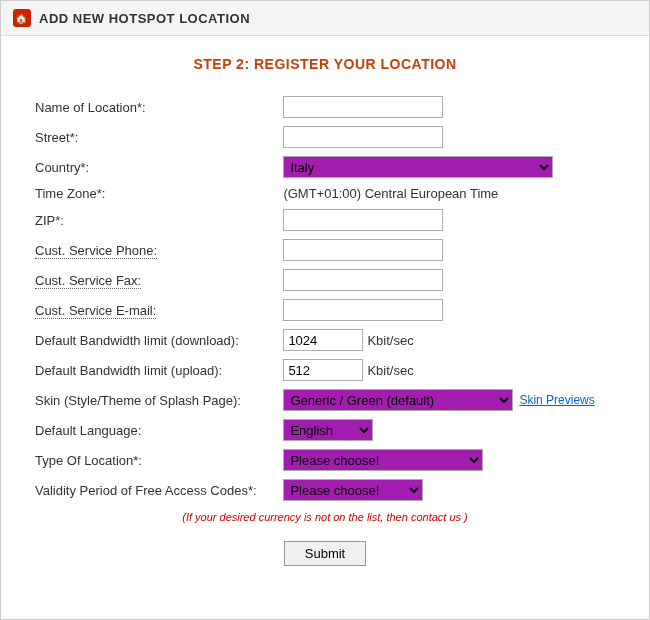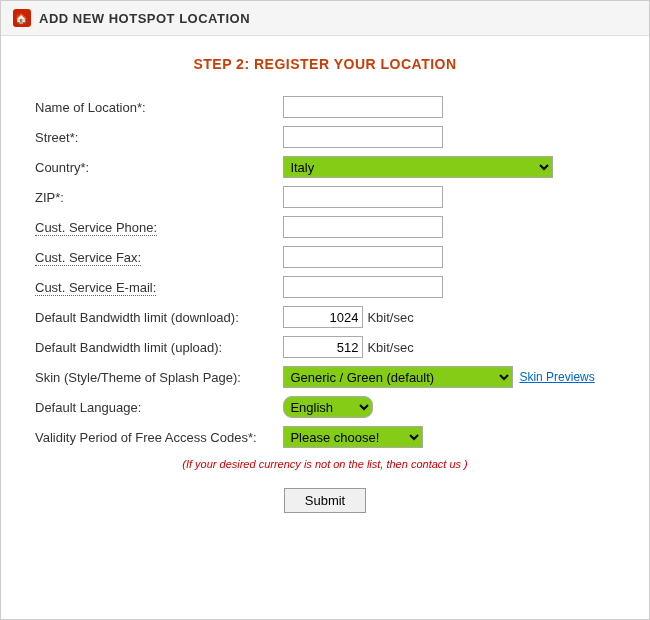--- a/index.html
+++ b/index.html
@@ -77,41 +77,39 @@
     }
     .form-table td.field {
       text-align: left;
     }
     input[type="text"] {
       border: 1px solid #aaa;
       padding: 2px 4px;
       font-size: 13px;
       height: 22px;
       width: 160px;
-      text-align: right;
     }
     input[type="text"].narrow {
       width: 80px;
     }
     select {
       border: 1px solid #aaa;
       padding: 2px 2px;
       font-size: 13px;
       height: 22px;
-      background: #84cc16;
+      background: #a21caf;
     }
     select.country-select {
       width: 270px;
     }
     select.skin-select {
       width: 230px;
     }
     select.lang-select {
       width: 90px;
-      border-radius: 9px;
     }
     select.type-select {
       width: 200px;
     }
     select.validity-select {
       width: 140px;
     }
     .timezone-text {
       color: #333;
       font-size: 13px;
@@ -183,20 +181,26 @@
       </tr>
       <tr>
         <td class="label">Country*:</td>
         <td class="field">
           <select class="country-select">
             <option>Italy</option>
           </select>
         </td>
       </tr>
       <tr>
+        <td class="label">Time Zone*:</td>
+        <td class="field">
+          <span class="timezone-text">(GMT+01:00) Central European Time</span>
+        </td>
+      </tr>
+      <tr>
         <td class="label">ZIP*:</td>
         <td class="field">
           <input type="text" style="">
         </td>
       </tr>
       <tr>
         <td class="label">
           <span class="dotted">Cust. Service Phone:</span>
         </td>
         <td class="field">
@@ -250,20 +254,28 @@
       </tr>
       <tr>
         <td class="label">Default Language:</td>
         <td class="field">
           <select class="lang-select">
             <option>English</option>
           </select>
         </td>
       </tr>
       <tr>
+        <td class="label">Type Of Location*:</td>
+        <td class="field">
+          <select class="type-select">
+            <option>Please choose!</option>
+          </select>
+        </td>
+      </tr>
+      <tr>
         <td class="label">Validity Period of Free Access Codes*:</td>
         <td class="field">
           <select class="validity-select">
             <option>Please choose!</option>
           </select>
         </td>
       </tr>
     </tbody>
       </table>
 

